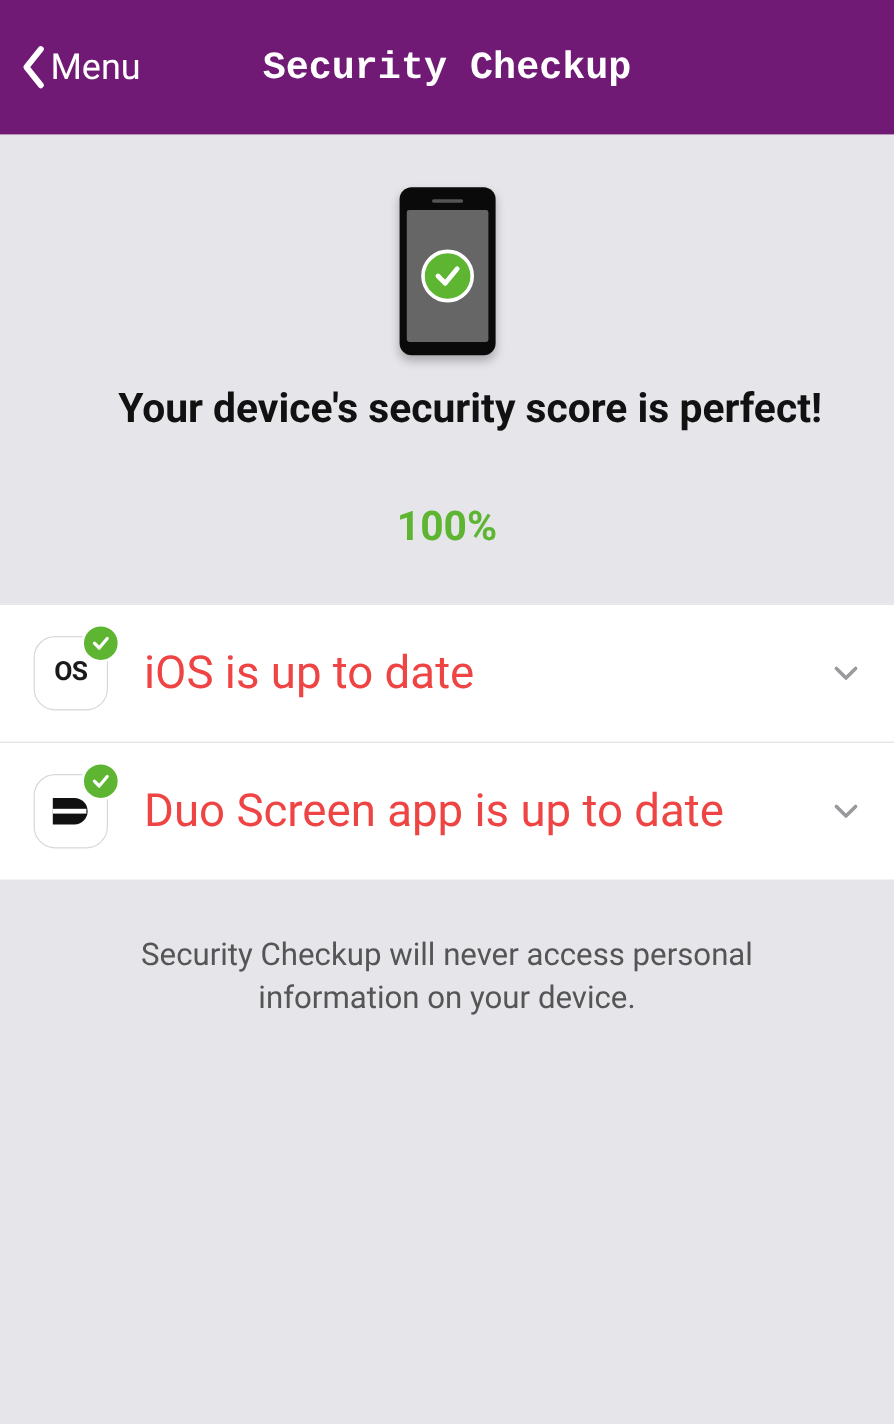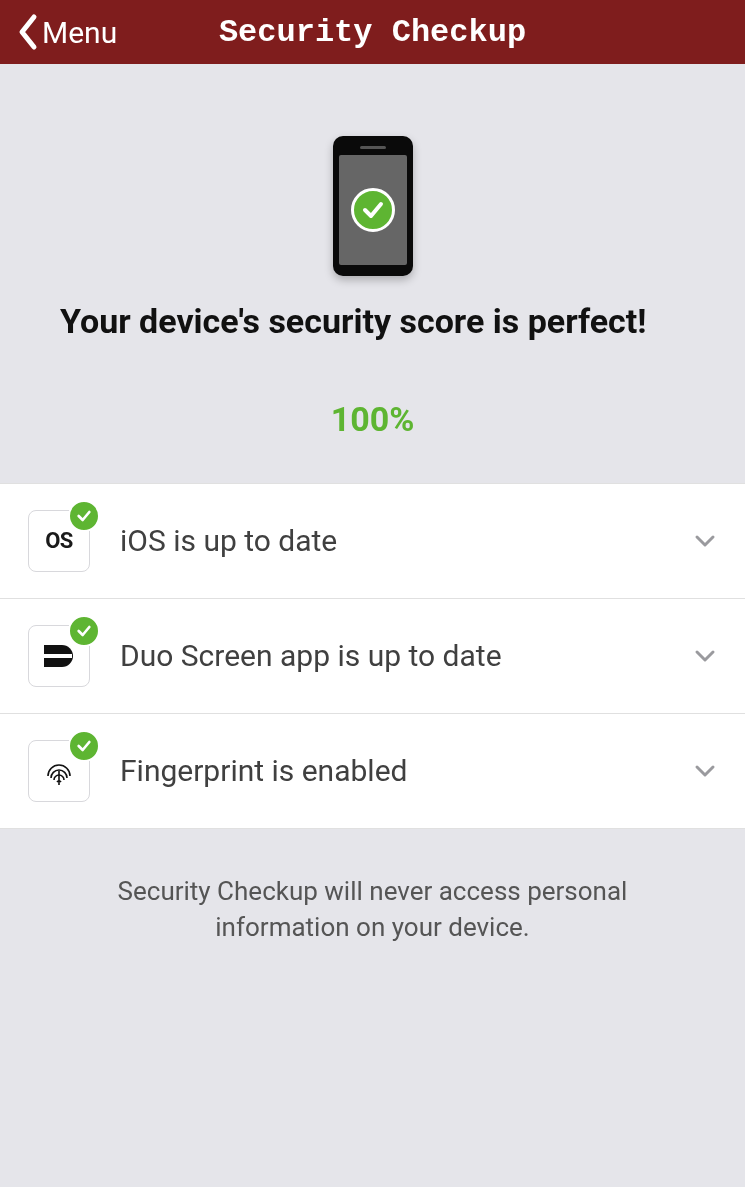--- a/index.html
+++ b/index.html
@@ -8,22 +8,22 @@
       box-sizing: border-box;
     }
     body {
       font-family: -apple-system, BlinkMacSystemFont, "Segoe UI", Roboto, Helvetica, Arial, sans-serif;
       background: #e5e5ea;
       width: 745px;
       height: 1187px;
       overflow: hidden;
     }
     .header {
-      background: #7f1d1d;
-      height: 64px;
+      background: #701a75;
+      height: 112px;
       display: flex;
       align-items: center;
       position: relative;
       padding: 16px 16px;
     }
     .back-button {
       display: flex;
       align-items: center;
       color: #fff;
       font-size: 30px;
@@ -38,22 +38,21 @@
       left: 50%;
       transform: translateX(-50%);
       color: #fff;
       font-size: 32px;
       font-weight: 600;
       font-family: Liberation Mono, monospace;
     }
     .hero {
       background: #e5e5ea;
       padding: 44px 60px 44px 60px;
-      text-align: left;
-      margin-top: 28px;
+      text-align: right;
     }
     .phone-wrap {
       display: flex;
       justify-content: center;
       margin-bottom: 24px;
     }
     .phone {
       width: 80px;
       height: 140px;
       background: #0a0a0a;
@@ -139,21 +138,21 @@
     .item-icon-wrap {
       position: relative;
       width: 62px;
       height: 62px;
       flex-shrink: 0;
     }
     .item-icon-box {
       width: 62px;
       height: 62px;
       border: 1px solid #d8d8dc;
-      border-radius: 8px;
+      border-radius: 18px;
       display: flex;
       align-items: center;
       justify-content: center;
       background: #fff;
     }
     .item-badge {
       position: absolute;
       top: -10px;
       right: -10px;
       width: 32px;
@@ -164,22 +163,22 @@
       display: flex;
       align-items: center;
       justify-content: center;
     }
     .item-badge svg {
       width: 16px;
       height: 16px;
     }
     .item-label {
       flex: 1;
-      font-size: 30px;
-      color: #404040;
+      font-size: 38px;
+      color: #ef4444;
     }
     .item-chevron {
       width: 24px;
       height: 24px;
       flex-shrink: 0;
     }
     .os-text {
       font-size: 22px;
       font-weight: 700;
       color: #1a1a1a;
@@ -262,42 +261,20 @@
             <path d="M4 12 L10 18 L20 6" stroke="#fff" stroke-width="4" fill="none" stroke-linecap="round" stroke-linejoin="round"></path>
           </svg>
       </div>
     </div>
     <div class="item-label">Duo Screen app is up to date</div>
     <svg class="item-chevron" viewBox="0 0 24 24">
         <path d="M4 8 L12 16 L20 8" stroke="#9a9a9e" stroke-width="3" fill="none" stroke-linecap="round" stroke-linejoin="round"></path>
       </svg>
   </div>
 
-  <div class="list-item">
-    <div class="item-icon-wrap">
-      <div class="item-icon-box">
-        <svg width="34" height="34" viewBox="0 0 34 34" fill="none" stroke="#111" stroke-width="1.6">
-          <path d="M6 22 A11 11 0 0 1 28 22"></path>
-          <path d="M9 24 A8 8 0 0 1 25 24"></path>
-          <path d="M12 26 A5 5 0 0 1 22 26"></path>
-          <path d="M15 28 A2.5 2.5 0 0 1 19 28"></path>
-          <path d="M17 17 V31"></path>
-        </svg>
-      </div>
-      <div class="item-badge">
-        <svg viewBox="0 0 24 24">
-            <path d="M4 12 L10 18 L20 6" stroke="#fff" stroke-width="4" fill="none" stroke-linecap="round" stroke-linejoin="round"></path>
-          </svg>
-      </div>
-    </div>
-    <div class="item-label">Fingerprint is enabled</div>
-    <svg class="item-chevron" viewBox="0 0 24 24">
-        <path d="M4 8 L12 16 L20 8" stroke="#9a9a9e" stroke-width="3" fill="none" stroke-linecap="round" stroke-linejoin="round"></path>
-      </svg>
-  </div>
 
 
 
 </div>
 
 <div class="footer">
   <div class="footer-text">Security Checkup will never access personal information on your device.</div>
 </div>
 
 </body></html>

